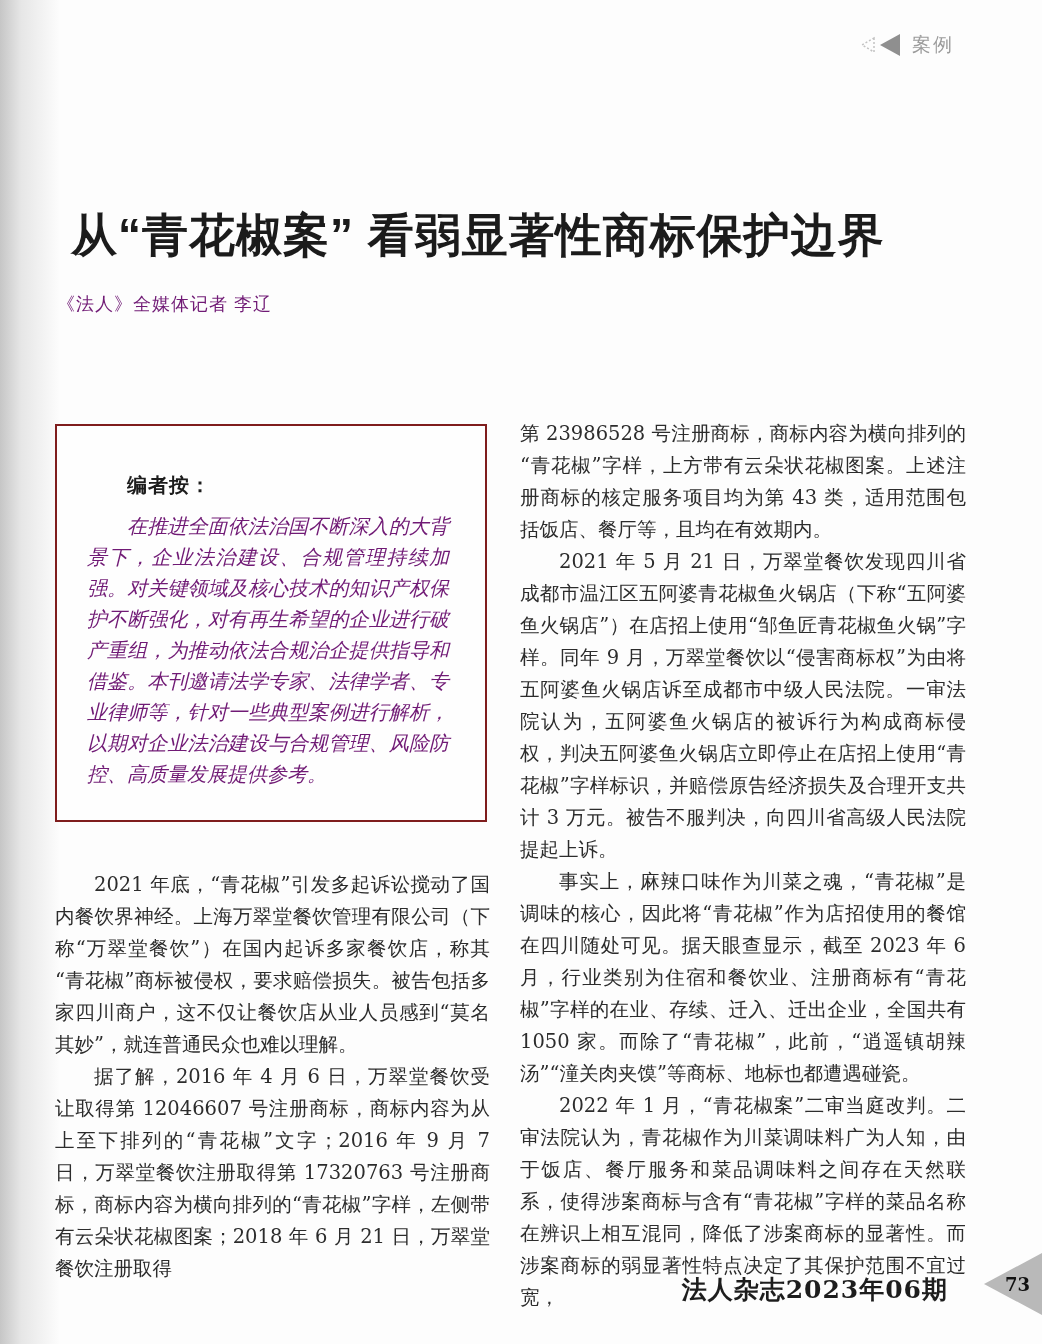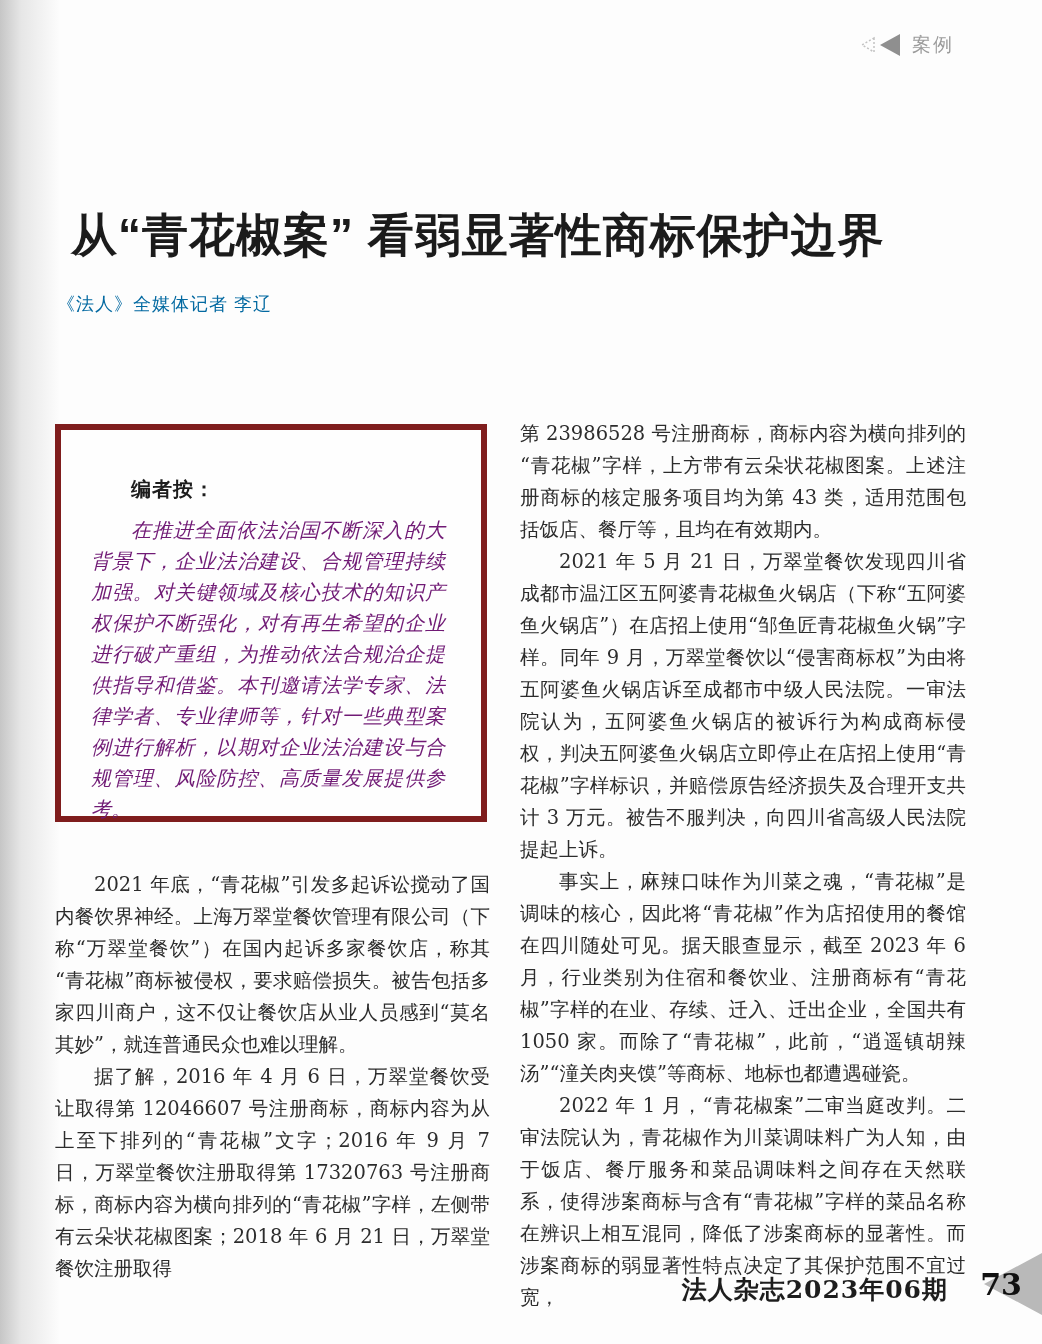--- a/index.html
+++ b/index.html
@@ -32,28 +32,28 @@
   
   .title {
     position: absolute; left: 55px; top: 186px; width: 860px;
     margin: 16px;
     font-size: 46px; line-height: 1.45; font-weight: bold;
     letter-spacing: 1px; color: #1b1b1b;
     font-family: "Liberation Sans", sans-serif;
   }
   .byline {
     position: absolute; left: 57px; top: 292px;
-    font-size: 18px; color: #0369a1; letter-spacing: 1px;
+    font-size: 18px; color: #701a75; letter-spacing: 1px;
   }
 
   
   .editor-box {
     position: absolute; left: 55px; top: 424px;
     width: 432px; height: 398px;
-    border: 6px solid #7f1d1d;
+    border: 2px solid #7f1d1d;
     background: #fefefe;
     box-sizing: border-box;
     padding: 46px 36px 0 30px;
   }
   .editor-heading {
     font-size: 20px; font-weight: bold; color: #1d1d1d;
     text-indent: 2em; margin-bottom: 12px; letter-spacing: 1px;
   }
   .editor-body {
     margin: 0;
@@ -80,23 +80,23 @@
     position: absolute; top: 1273px; right: 94px;
     font-family: "DejaVu Serif", serif;
     font-size: 25px; font-weight: bold; color: #1d1d1d;
     letter-spacing: 1px;
   }
   .page-badge {
     position: absolute; top: 1253px; right: 0; width: 58px; height: 62px;
   }
   .page-badge svg { position: absolute; left: 0; top: 0; display: block; }
   .page-num {
-    position: absolute; right: 20px; top: 50%; transform: translateY(-50%);
+    position: absolute; right: 12px; top: 50%; transform: translateY(-50%);
     font-family: "DejaVu Serif", serif;
-    font-size: 30px; font-weight: bold; color: #111111;
+    font-size: 18px; font-weight: bold; color: #111111;
   }
 </style>
 </head>
 <body>
 
 <div class="page">
 
   <div class="left-shade"></div>
 
   <header class="topbar">

